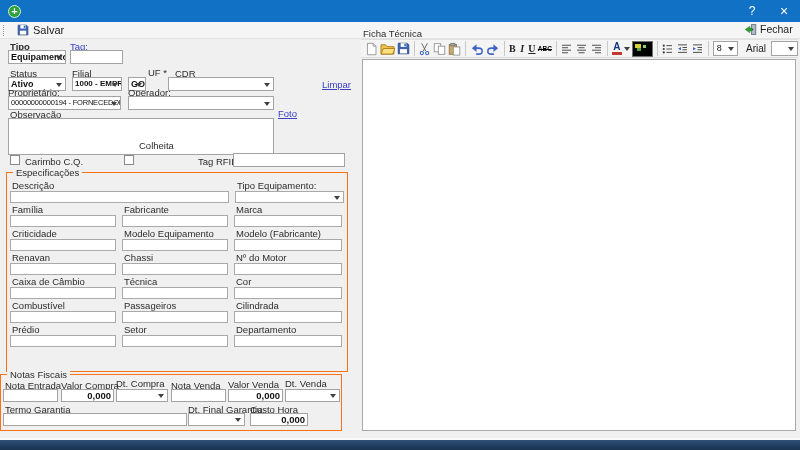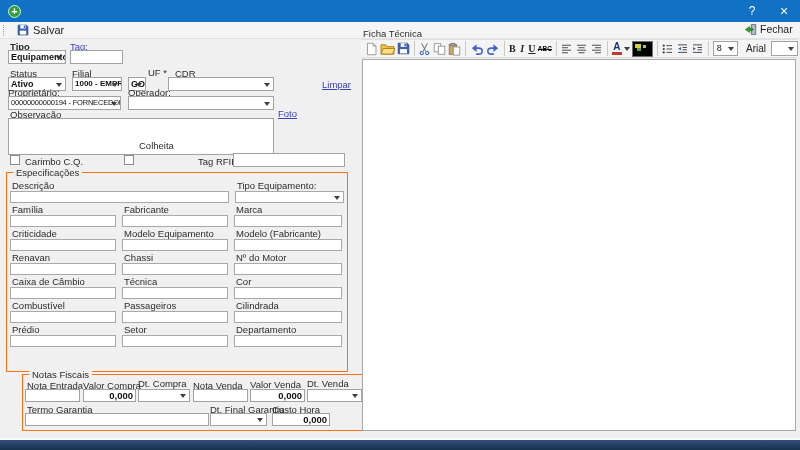--- a/index.html
+++ b/index.html
@@ -249,21 +249,21 @@
           <div class="glbl">Setor</div>
           <div class="ginp"></div>
         </div>
       <div class="cell">
           <div class="glbl">Departamento</div>
           <div class="ginp"></div>
         </div>
     </div>
   </div>
 
-  <div class="fieldset" style="left:22px; top:374px; width:342px; height:57px;">
+  <div class="fieldset" style="left:0; top:374px; width:342px; height:57px;">
     <span class="legend">Notas Fiscais</span>
 
     <div class="lbl" style="left:4px; top:5px;">Nota Entrada</div>
     <div class="lbl" style="left:60px; top:5px;">Valor Compra</div>
     <div class="lbl" style="left:115px; top:3px;">Dt. Compra</div>
     <div class="lbl" style="left:170px; top:5px;">Nota Venda</div>
     <div class="lbl" style="left:227px; top:4px;">Valor Venda</div>
     <div class="lbl" style="left:284px; top:3px;">Dt. Venda</div>
 
     <div class="txt" style="left:2px; top:14px; width:55px; height:13px;"></div>

